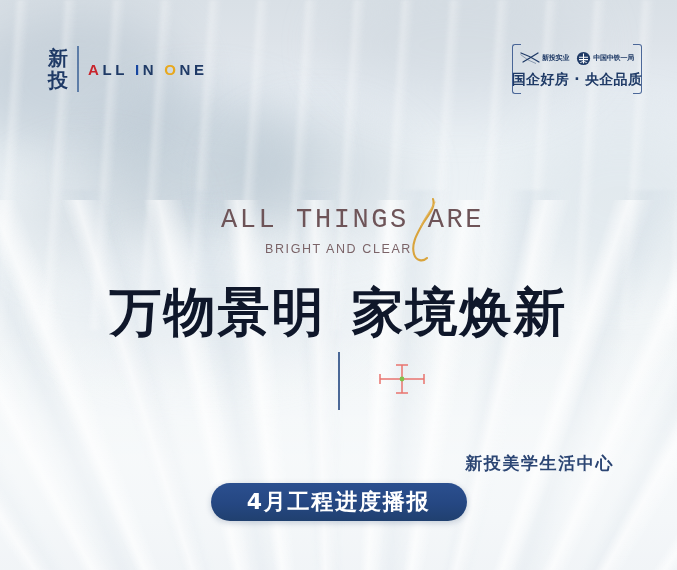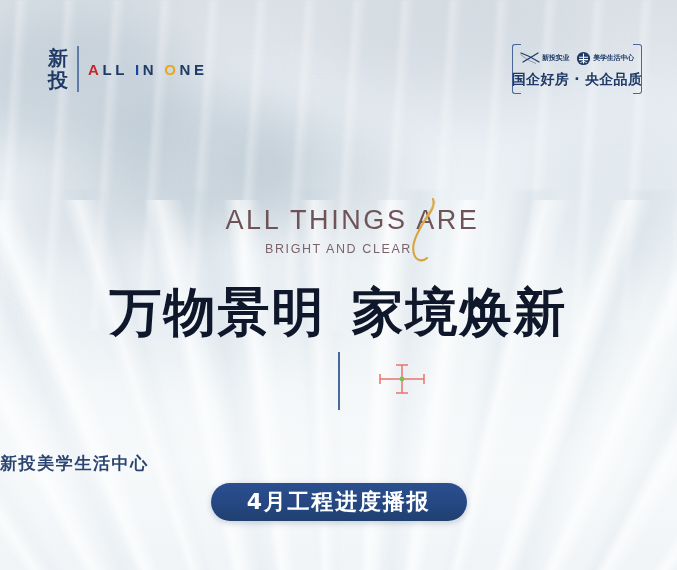--- a/index.html
+++ b/index.html
@@ -227,21 +227,21 @@
 
   
   .center-en {
     position: absolute;
     left: 0; top: 204px;
     width: 677px;
     text-align: center;
     pointer-events: none;
   }
   .en-main {
-    font-family: Liberation Sans, sans-serif;
+    font-family: Liberation Mono, monospace;
     font-size: 27px;
     font-weight: 400;
     letter-spacing: 2.6px;
     color: #6e5458;
     line-height: 32px;
     white-space: nowrap;
     padding-left: 28px;
   }
   .en-sub {
     margin-top: 6px;
@@ -302,21 +302,21 @@
     width: 48px;
     height: 34px;
   }
 
   
   .footer-name {
     position: absolute;
     left: 0;
     top: 452px;
     width: 614px;
-    text-align: left;
+    text-align: right;
     font-family: Liberation Sans, sans-serif;
     font-size: 17px;
     font-weight: 700;
     letter-spacing: 1.6px;
     color: #2b4573;
     white-space: nowrap;
   }
 
   .cta-wrap {
     position: absolute;
@@ -400,21 +400,21 @@
             <path d="M0.5 3.5 Q 7 9.5 16 12.5" stroke="#1f3a66" stroke-width="0.7" fill="none" opacity=".6"></path>
           </svg>
           <span class="name">新投实业</span>
         </div>
         <div class="endorse-co">
           <svg class="mark" width="15" height="15" viewBox="0 0 15 15">
             <circle cx="7.5" cy="7.5" r="6.6" fill="#1f3a66"></circle>
             <path d="M3 6.2 H12 M3 8.6 H12 M7.5 2.6 V12.4" stroke="#ffffff" stroke-width="1.05"></path>
             <path d="M4.3 11.6 Q7.5 9 10.7 11.6" stroke="#ffffff" stroke-width="0.9" fill="none"></path>
           </svg>
-          <span class="name">美学生活中心</span>
+          <span class="name">中国中铁一局</span>
         </div>
       </div>
 
       <div class="endorse-bottom">国企好房 · 央企品质</div>
     </div>
   </div>
 
   <div class="center-en">
     <div class="en-main">ALL THINGS ARE</div>
     <div class="en-sub">BRIGHT AND CLEAR</div>

